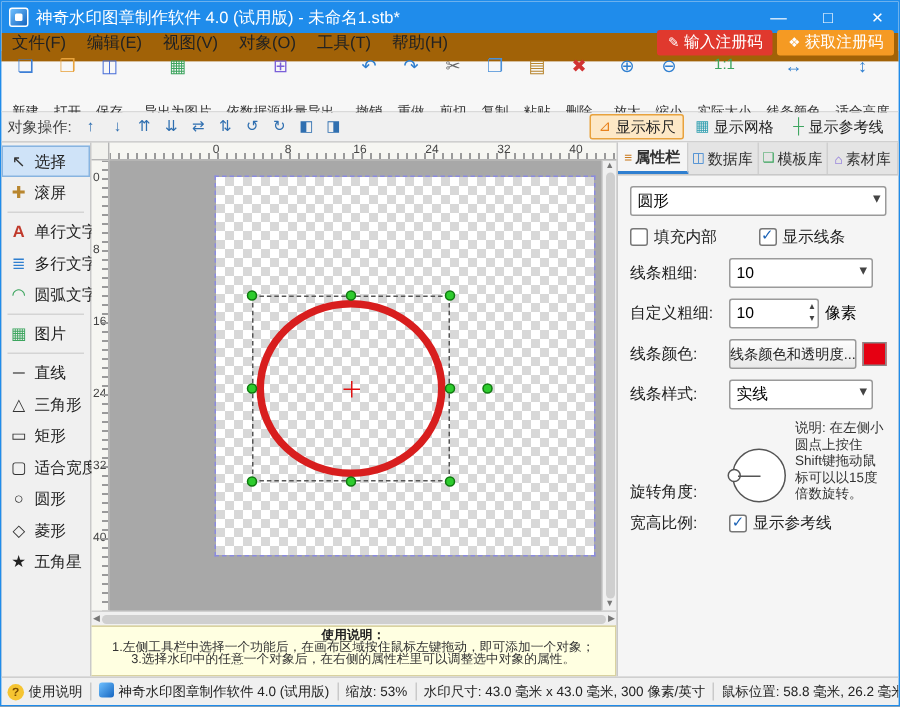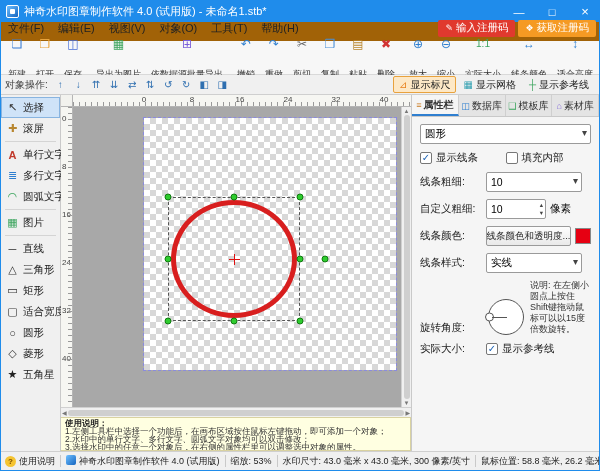--- a/index.html
+++ b/index.html
@@ -71,21 +71,21 @@
   .crosshair::after{content:"";position:absolute;left:0;top:-5px;width:1px;height:11px;background:#e01010;}
 
   
   .vscroll{width:10px;background:#f0f0f0;border-left:1px solid #d0d0d0;display:flex;flex-direction:column;align-items:center;justify-content:space-between;padding:1px 0;font-size:6px;color:#777;flex:0 0 auto;}
   .vscroll .vthumb{width:6px;flex:1;margin:1px 0;background:#cfcfcf;border-radius:3px;}
   .hscroll{height:10px;background:#f0f0f0;border-top:1px solid #d0d0d0;display:flex;align-items:center;justify-content:space-between;padding:0 1px;font-size:6px;color:#777;flex:0 0 auto;}
   .hscroll .hthumb{height:6px;flex:1;margin:0 1px;background:#cfcfcf;border-radius:3px;}
 
   
   .helpbox{height:34px;background:#ffffe1;border:1px solid #d9d2a0;border-left:none;padding:1px 4px;font-size:8.5px;line-height:8px;color:#333;overflow:hidden;flex:0 0 auto;}
-  .helpbox .hl{white-space:nowrap;overflow:hidden;}
+  .helpbox .hl{white-space:nowrap;overflow:hidden;text-align:center;}
   .helpbox .ht{font-weight:bold;color:#222;}
 
   
   .rightpanel{width:188px;background:#f5f5f5;border-left:1px solid #c9c9c9;display:flex;flex-direction:column;font-size:10.5px;flex:0 0 auto;}
   .rtabs{display:flex;height:22px;background:#e4e4e4;border-bottom:1px solid #c9c9c9;flex:0 0 auto;}
   .rtab{flex:1;display:flex;align-items:center;justify-content:center;gap:2px;font-size:10px;color:#333;border-right:1px solid #cfcfcf;}
   .rtab .rtic{font-size:9px;color:#c97a1e;}
   .rtab.active{background:#f5f5f5;border-bottom:2px solid #2f7fd0;font-weight:bold;}
   .rcontent{padding:7px 8px;display:flex;flex-direction:column;gap:7px;}
   .dropdown{height:20px;background:#fff;border:1px solid #9a9a9a;border-radius:2px;display:flex;align-items:center;padding:0 4px;position:relative;}
@@ -350,21 +350,20 @@
         </div>
       </div>
       <div class="hscroll">
         <span>◀</span>
         <span class="hthumb"></span>
         <span>▶</span>
       </div>
       <div class="helpbox">
         <div class="hl ht">使用说明：</div>
         <div class="hl">1.左侧工具栏中选择一个功能后，在画布区域按住鼠标左键拖动，即可添加一个对象；</div>
-        <div class="hl">2.水印中的单行文字、多行文字、圆弧文字对象均可以双击修改；</div>
         <div class="hl">3.选择水印中的任意一个对象后，在右侧的属性栏里可以调整选中对象的属性。</div>
       </div>
     </div>
 
     <div class="rightpanel">
       <div class="rtabs">
         <span class="rtab active">
             <span class="rtic">≡</span>
             <span>属性栏</span>
           </span>
@@ -380,26 +379,26 @@
             <span class="rtic" style="color:#7a5fd9">⌂</span>
             <span>素材库</span>
           </span>
       </div>
       <div class="rcontent">
         <div class="dropdown full">
             <span>圆形</span>
           </div>
         <div class="checks">
           <span class="cbrow">
+              <span class="cb"></span>
+              <span class="cblab">填充内部</span>
+            </span>
+          <span class="cbrow">
               <span class="cb checked"></span>
               <span class="cblab">显示线条</span>
-            </span>
-          <span class="cbrow">
-              <span class="cb"></span>
-              <span class="cblab">填充内部</span>
             </span>
         </div>
         <div class="prow">
           <span class="plabel">线条粗细:</span>
           <div class="dropdown sm">
               <span>10</span>
             </div>
         </div>
         <div class="prow">
           <span class="plabel">自定义粗细:</span>
@@ -418,21 +417,21 @@
           <div class="dropdown sm">
               <span>实线</span>
             </div>
         </div>
         <div class="prow rotrow">
           <span class="plabel">旋转角度:</span>
           <span class="dial"></span>
           <span class="rotnote">说明: 在左侧小圆点上按住Shift键拖动鼠标可以以15度倍数旋转。</span>
         </div>
         <div class="prow">
-          <span class="plabel">实际大小:</span>
+          <span class="plabel">宽高比例:</span>
           <span class="cbrow">
               <span class="cb checked"></span>
               <span class="cblab">显示参考线</span>
             </span>
         </div>
       </div>
     </div>
   </div>
 
   <div class="statusbar">

